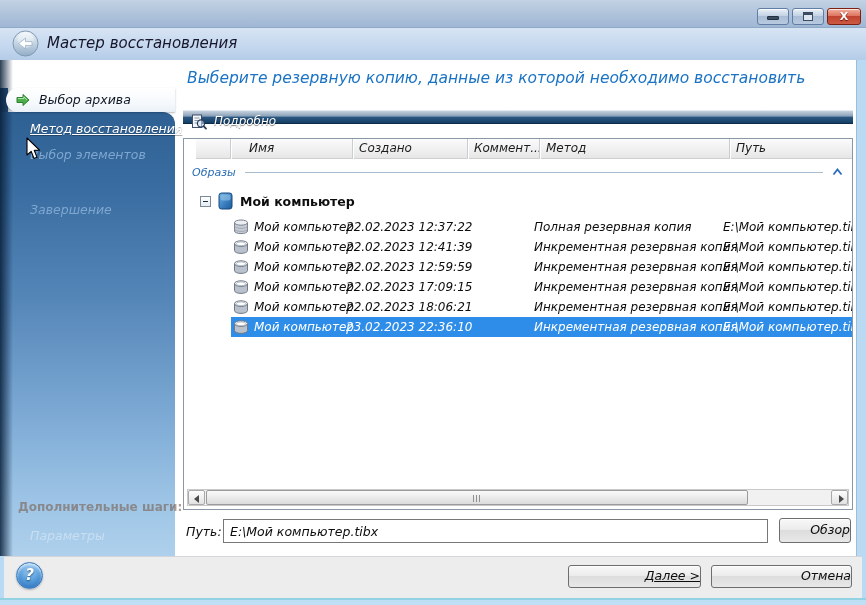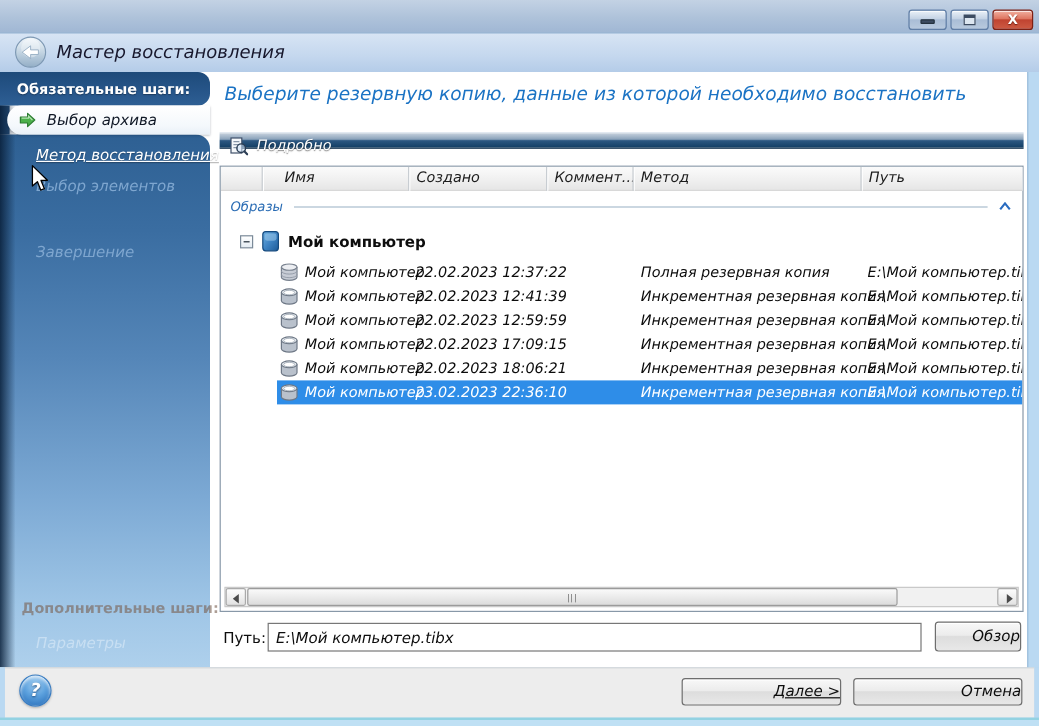--- a/index.html
+++ b/index.html
@@ -67,21 +67,21 @@
 
   .toolbar{left:183px;top:110px;width:670px;height:14px;
     background:linear-gradient(180deg,#c6d1dd 0%,#8aa2ba 42%,#2c5781 52%,#133e64 100%);
     border-top:1px solid #e2e9f1;border-bottom:1px solid #0c2b49;}
   .toolbar-label{position:absolute;left:31px;top:3px;color:#fff;font-style:italic;font-size:12px;
     text-shadow:0 1px 1px rgba(0,0,0,.5);white-space:nowrap;}
   .toolbar-icon{position:absolute;left:8px;top:3px;width:16px;height:16px;}
 
   
   .listbox{left:183px;top:138px;width:670px;height:372px;border:1px solid #8898a8;background:#fff;overflow:hidden;}
-  .lhead{position:absolute;left:0;top:0;width:668px;height:20px;
+  .lhead{position:absolute;left:12px;top:0;width:668px;height:20px;
     background:linear-gradient(180deg,#fbfbfb 0%,#efefef 60%,#e6e6e6 100%);border-bottom:1px solid #cfcfcf;}
   .hcell{position:absolute;top:0;height:20px;line-height:19px;font-style:italic;font-size:12px;color:#1c1c1c;
     border-right:1px solid #c8cdd2;box-shadow:1px 0 0 #ffffff;white-space:nowrap;overflow:hidden;padding-left:6px;}
   .hc0{left:0;width:35px;}
   .hc1{left:35px;width:122px;padding-left:18px;}
   .hc2{left:157px;width:115px;}
   .hc3{left:272px;width:72px;}
   .hc4{left:344px;width:190px;}
   .hc5{left:534px;width:134px;border-right:none;}
 
@@ -116,21 +116,21 @@
   .sb-left{left:0;} .sb-right{right:0;}
   .sb-arrow{position:absolute;top:4px;width:0;height:0;border-style:solid;}
   .sb-left .sb-arrow{left:5px;border-width:4px 5px 4px 0;border-color:transparent #4a4a4a transparent transparent;}
   .sb-right .sb-arrow{left:7px;border-width:4px 0 4px 5px;border-color:transparent transparent transparent #4a4a4a;}
   .sb-thumb{position:absolute;left:18px;top:0;width:542px;height:15px;border:1px solid #9b9b9b;border-radius:2px;
     background:linear-gradient(180deg,#fafafa,#dcdcdc);}
   .sb-grip{position:absolute;left:50%;top:4px;width:8px;height:7px;transform:translateX(-50%);
     background:repeating-linear-gradient(90deg,#8f8f8f 0 1px,transparent 1px 3px);}
 
   
-  .path-label{left:186px;top:524px;font-size:12.5px;color:#0d0d0d;}
+  .path-label{left:186px;top:524px;font-style:italic;font-size:12.5px;color:#0d0d0d;}
   .path-input{left:223px;top:519px;width:545px;height:24px;border:1px solid #777777;background:#fff;
     font-family:inherit;font-style:italic;font-size:12.5px;color:#0d0d0d;padding:0 6px;outline:none;}
   .btn{border:1px solid #6e6e6e;border-radius:3px;color:#0d0d0d;font-style:italic;font-size:12.5px;
     background:linear-gradient(180deg,#f8f8f8 0%,#ececec 45%,#dddddd 50%,#e8e8e8 100%);
     box-shadow:inset 0 1px 0 #ffffff;text-align:right;cursor:default;}
   .btn .lbl{display:block;}
   .btn-browse{left:779px;top:518px;width:72px;height:25px;line-height:22px;}
 
   
   .bottom-strip{left:4px;top:556px;width:858px;height:42px;background:#ededed;border-top:1px solid #d2d6da;}
@@ -175,23 +175,20 @@
     <path d="M20 11.6 H13.5 V8.2 L6.5 13.5 L13.5 18.8 V15.4 H20 Z" fill="#ffffff" stroke="#8fa8bf" stroke-width="0.7"></path>
   </svg>
   <div class="abs apptitle">Мастер восстановления</div>
 
   <div class="abs main"></div>
 
   <div class="abs side-backing"></div>
   <div class="abs side-body"></div>
   <div class="abs side-gap"></div>
   <div class="abs side-shade"></div>
-  <div class="abs side-band">
-    <span class="side-band-label">Обязательные шаги:</span>
-  </div>
   <div class="abs pill">
     <svg class="pill-arrow" viewBox="0 0 16 16">
       <path d="M2 5.5 H8 V2.5 L14 8 L8 13.5 V10.5 H2 Z" fill="#4cb04a" stroke="#2e7d32" stroke-width="1" stroke-linejoin="round"></path>
       <path d="M3 6.5 H8.8 V4.8 L12 8" fill="none" stroke="#bfe8bd" stroke-width="1" opacity="0.9"></path>
     </svg>
     <span class="pill-label">Выбор архива</span>
   </div>
   <div class="abs side-item si-link" style="top:121px;">Метод восстановления</div>
   <div class="abs side-item si-dis" style="top:147px;">Выбор элементов</div>
   <div class="abs side-item si-dis" style="top:170px;margin-top:32px;">Завершение</div>

